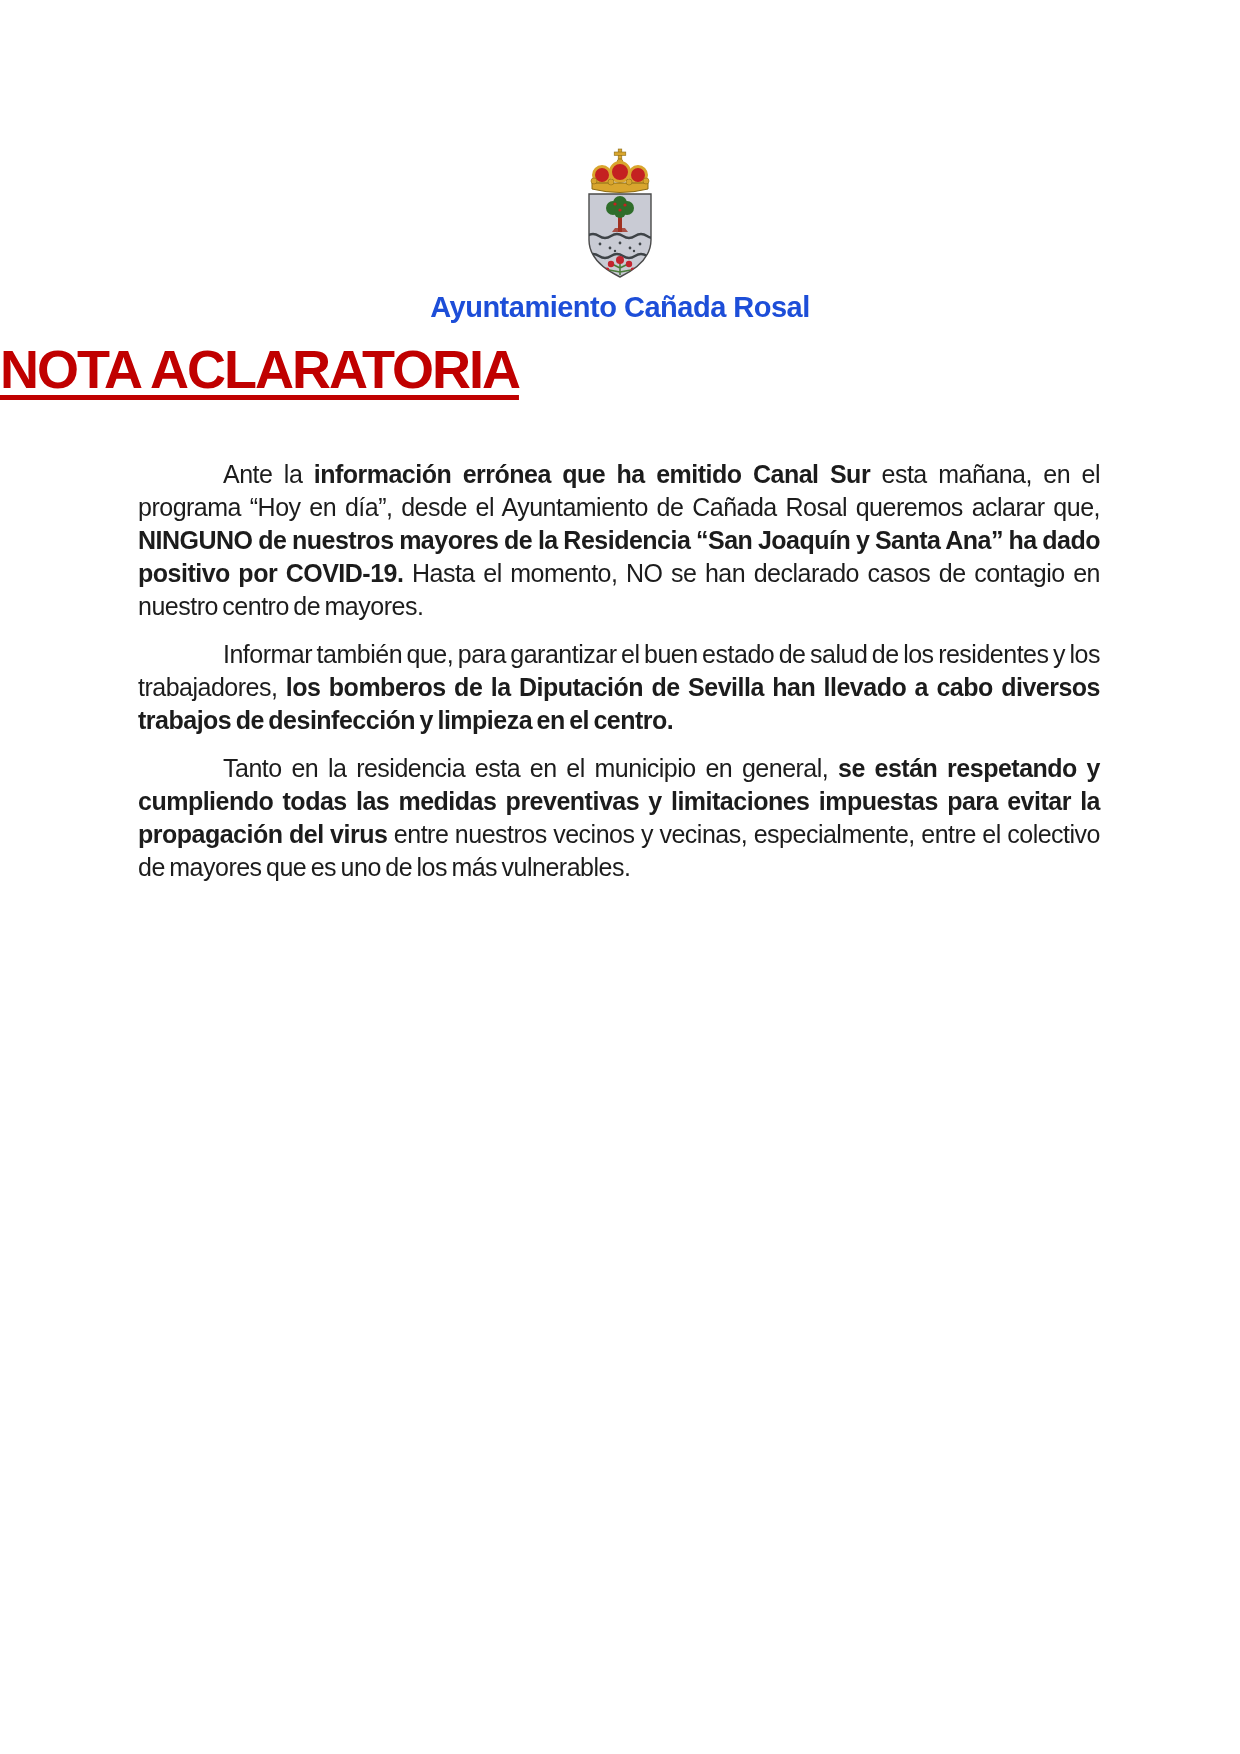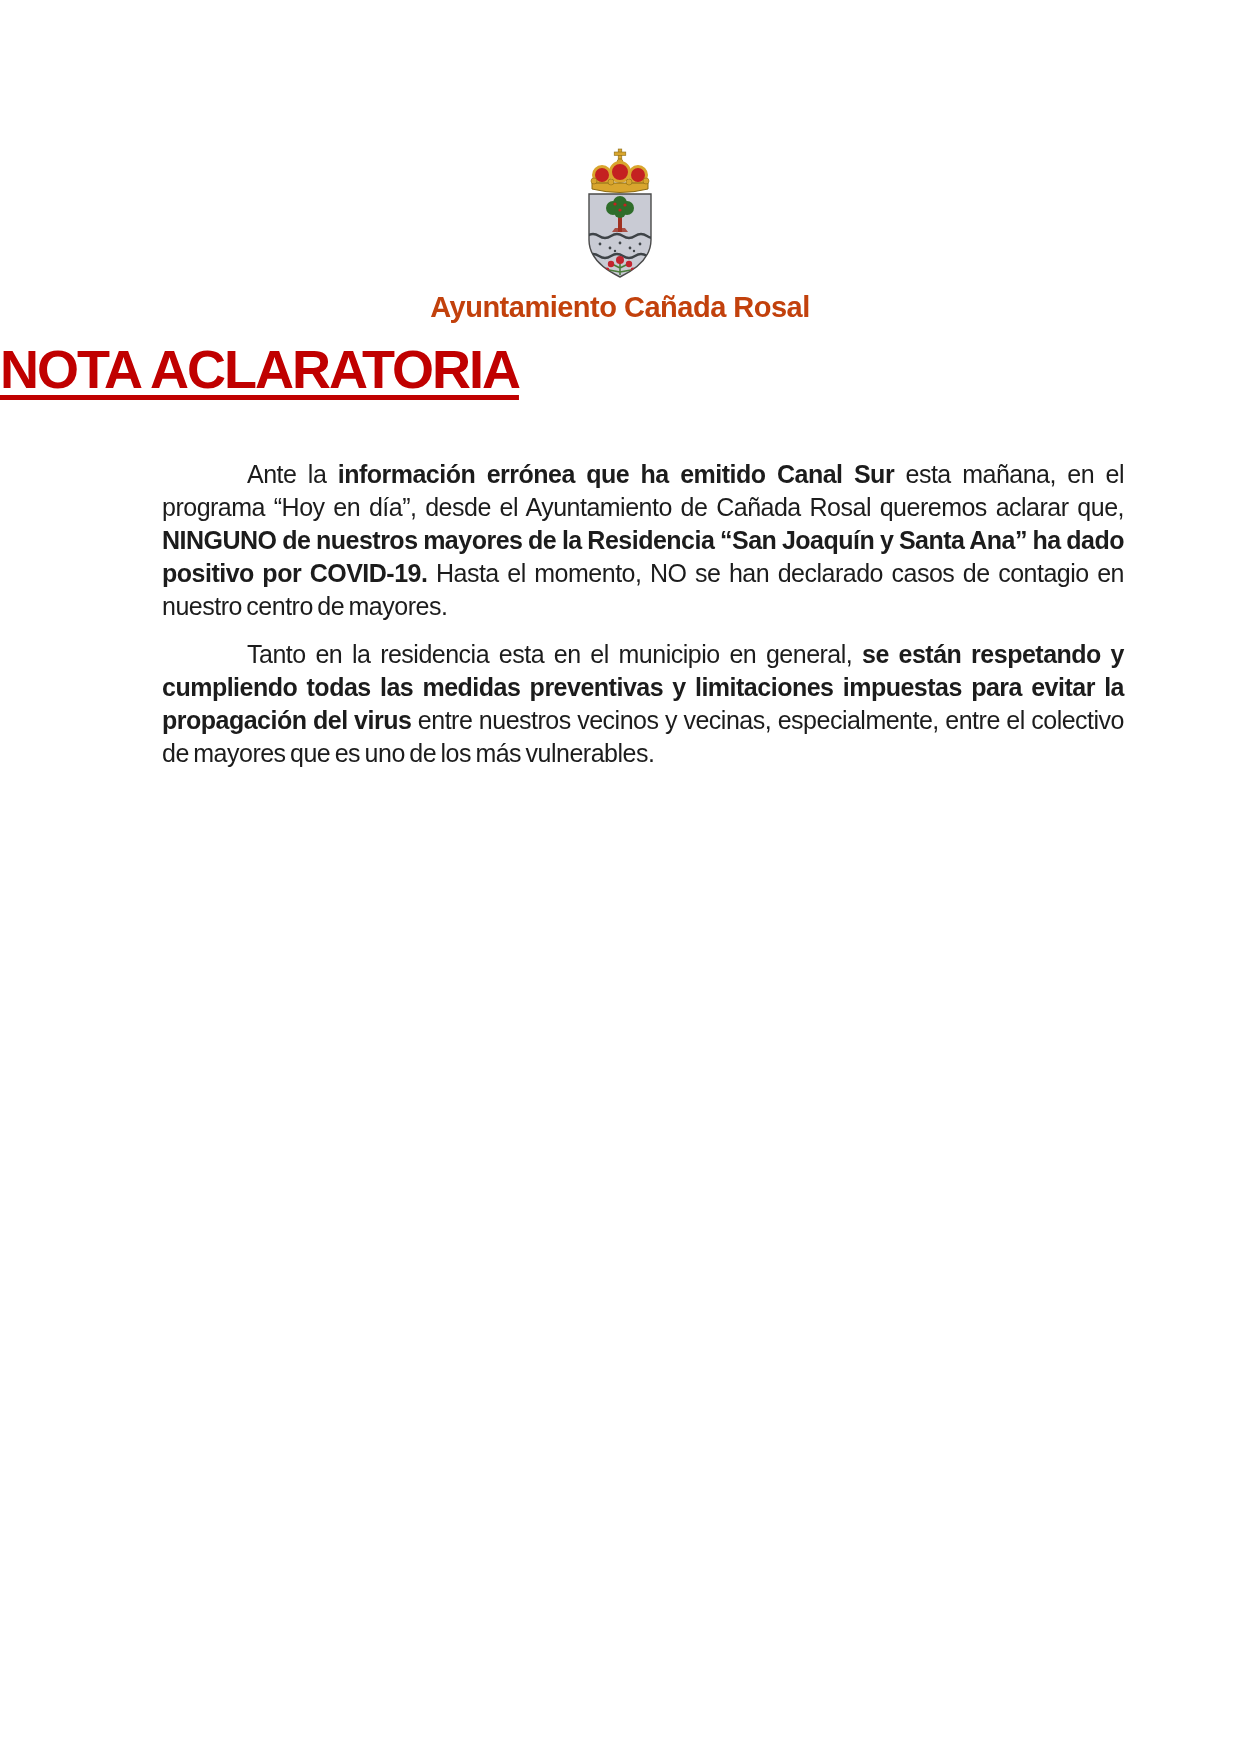--- a/index.html
+++ b/index.html
@@ -31,21 +31,21 @@
     transform:translateX(-50%);
     width:76px;height:132px;
   }
   .org-name{
     position:absolute;
     top:291px;left:0;right:0;
     text-align:center;
     font-size:29px;
     font-weight:bold;
     letter-spacing:-0.5px;
-    color:#c2410c;
+    color:#1d4ed8;
   }
   .doc-title{
     position:absolute;
     top:338px;left:0;right:0;
     text-align:left;
   }
   .doc-title span{
     font-size:54px;
     font-weight:bold;
     letter-spacing:-2px;
@@ -53,21 +53,20 @@
     text-decoration:underline;
     text-decoration-color:var(--title-color);
     text-decoration-thickness:5px;
     text-underline-offset:7px;
   }
   .doc-body{
     position:absolute;
     left:138px;
     width:962px;
     top:458px;
-    margin-left:24px;
   }
   .doc-body p{
     margin:0 0 15px 0;
     font-size:25px;
     line-height:33px;
     text-align:justify;
     text-indent:85px;
     letter-spacing:-0.5px;
     word-spacing:-2px;
   }
@@ -143,14 +142,15 @@
 </div>
 
 <div class="org-name">Ayuntamiento Cañada Rosal</div>
 
 <div class="doc-title">
   <span>NOTA ACLARATORIA</span>
 </div>
 
 <div class="doc-body">
     <p><span>Ante la </span><strong>información errónea que ha emitido Canal Sur</strong><span> esta mañana, en el programa “Hoy en día”, desde el Ayuntamiento de Cañada Rosal queremos aclarar que, </span><strong>NINGUNO de nuestros mayores de la Residencia “San Joaquín y Santa Ana” ha dado positivo por COVID-19.</strong><span> Hasta el momento, NO se han declarado casos de contagio en nuestro centro de mayores.</span></p>
+    <p><span>Informar también que, para garantizar el buen estado de salud de los residentes y los trabajadores, </span><strong>los bomberos de la Diputación de Sevilla han llevado a cabo diversos trabajos de desinfección y limpieza en el centro.</strong></p>
     <p><span>Tanto en la residencia esta en el municipio en general, </span><strong>se están respetando y cumpliendo todas las medidas preventivas y limitaciones impuestas para evitar la propagación del virus</strong><span> entre nuestros vecinos y vecinas, especialmente, entre el colectivo de mayores que es uno de los más vulnerables.</span></p>
   </div>
 
 </body></html>

